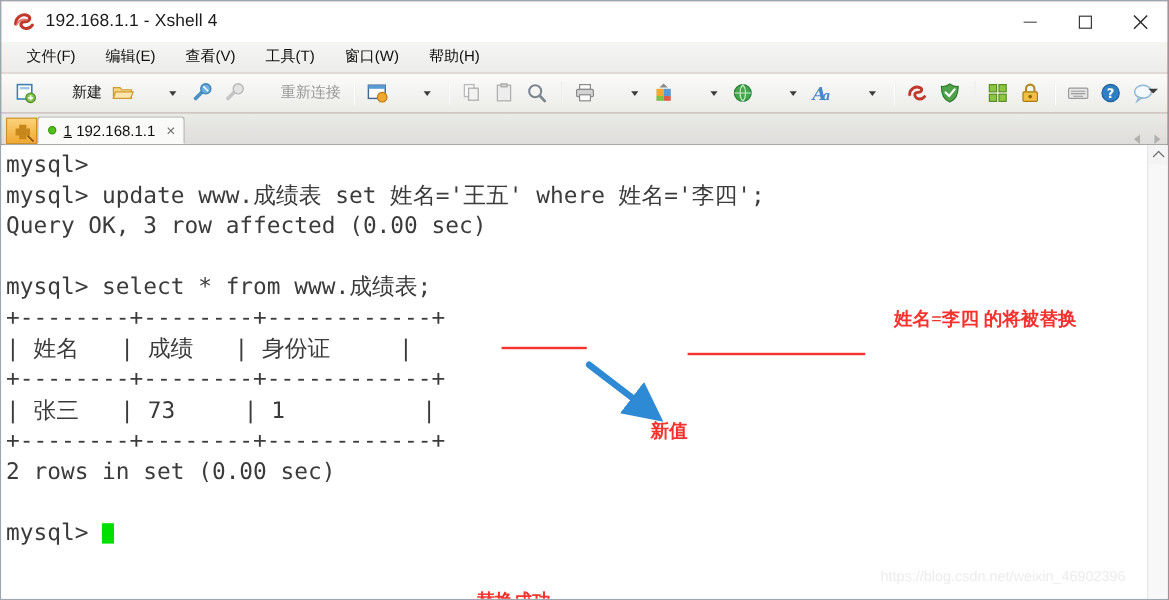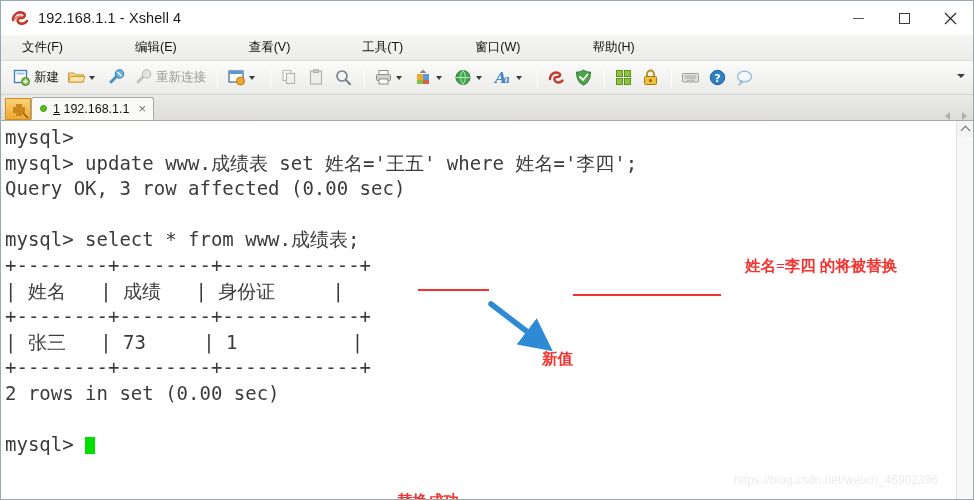--- a/index.html
+++ b/index.html
@@ -44,41 +44,41 @@
   .mini-bar { width: 11px; height: 1px; background: #555; }
   .max-sq { width: 11px; height: 11px; border: 1.3px solid #3a3a3a; }
 
   
   .menubar {
     height: 26px; flex: 0 0 26px;
     background: linear-gradient(#f5f5f2,#ececeb);
     border-bottom: 1px solid #dcdcd8;
     display: flex; align-items: center;
     padding-left: 12px;
-    gap: 47px;
   }
   .menu-item {
     font-size: 12.5px; color: #10100f;
     padding: 3px 9px; margin-right: 7px;
     white-space: nowrap;
   }
 
   
   .toolbar {
     height: 34px; flex: 0 0 34px;
     background: linear-gradient(#fbfbfa,#ebebe8);
     border-bottom: 1px solid #d2d2ce;
     display: flex; align-items: center;
     padding-left: 8px; padding-right: 4px;
     position: relative;
   }
   .tb-btn {
     display: flex; align-items: center;
     height: 26px; padding: 0 3px;
     margin-right: 2px;
+    gap: 26px;
   }
   .tb-lbl { font-size: 12.5px; color: #151515; margin-left: 3px; white-space: nowrap; }
   .tb-lbl.dim { color: #9a9a9a; }
   .caret {
     width: 0; height: 0; margin: 0 4px 0 3px;
     border-left: 3.5px solid transparent;
     border-right: 3.5px solid transparent;
     border-top: 4px solid #3c3c3c;
   }
   .tb-sep {

